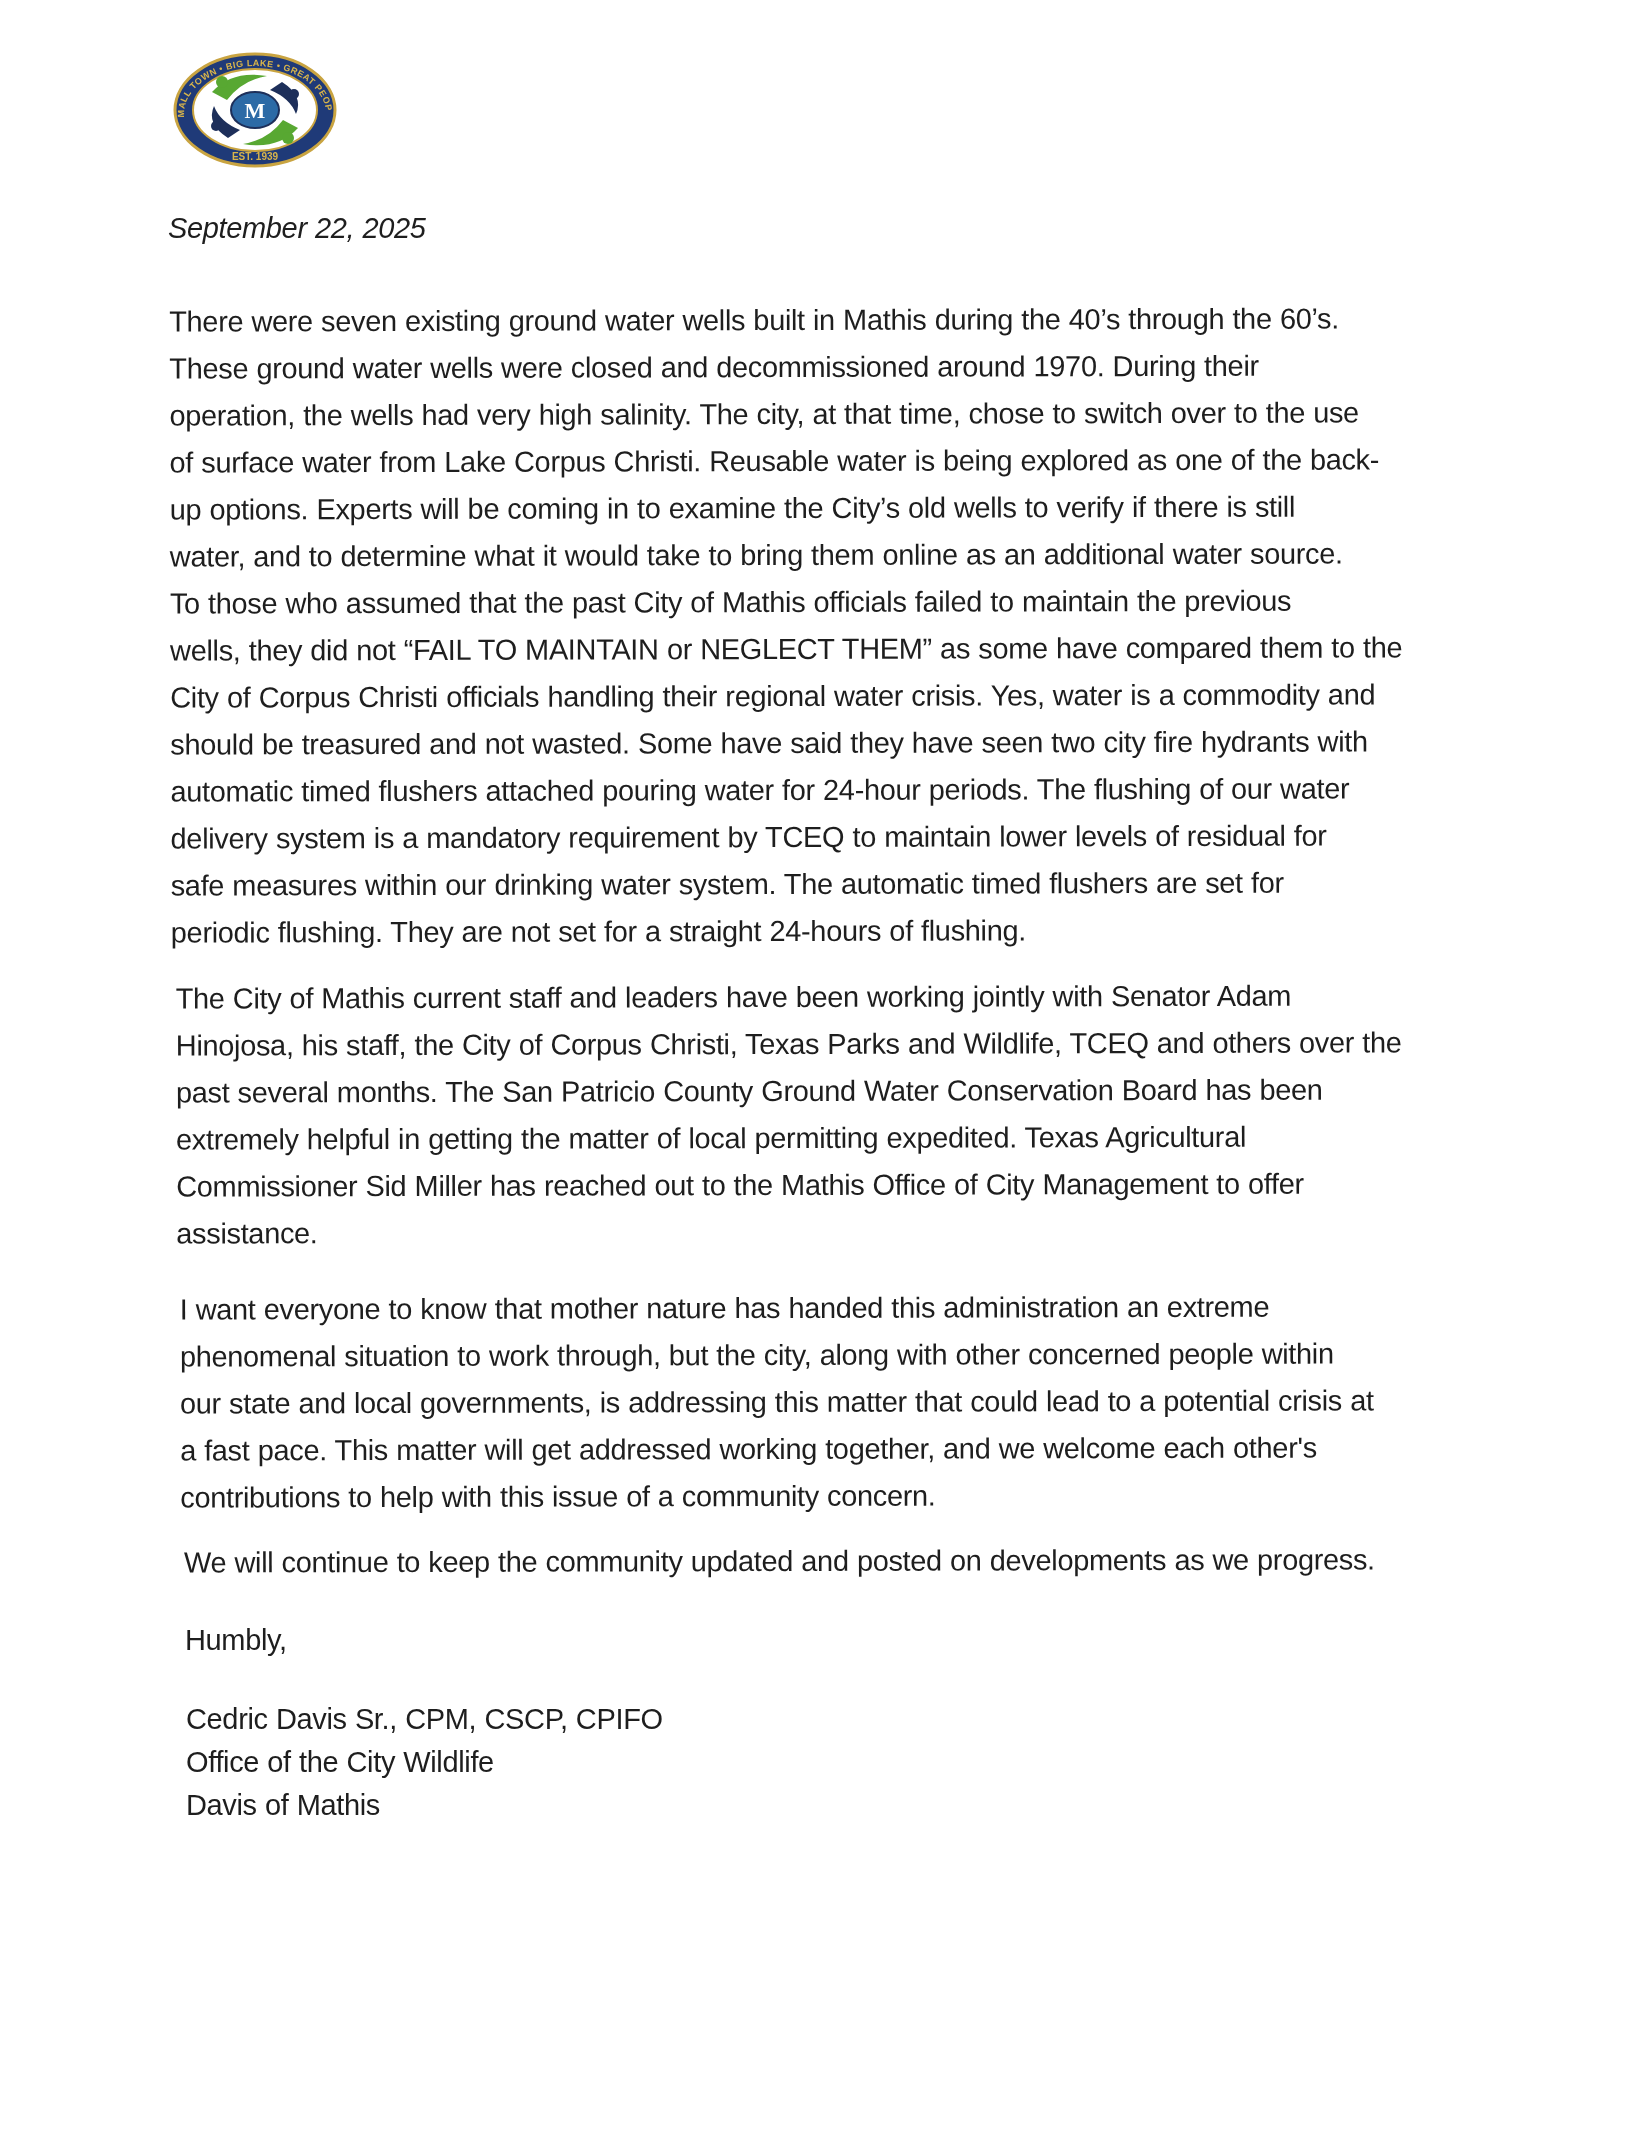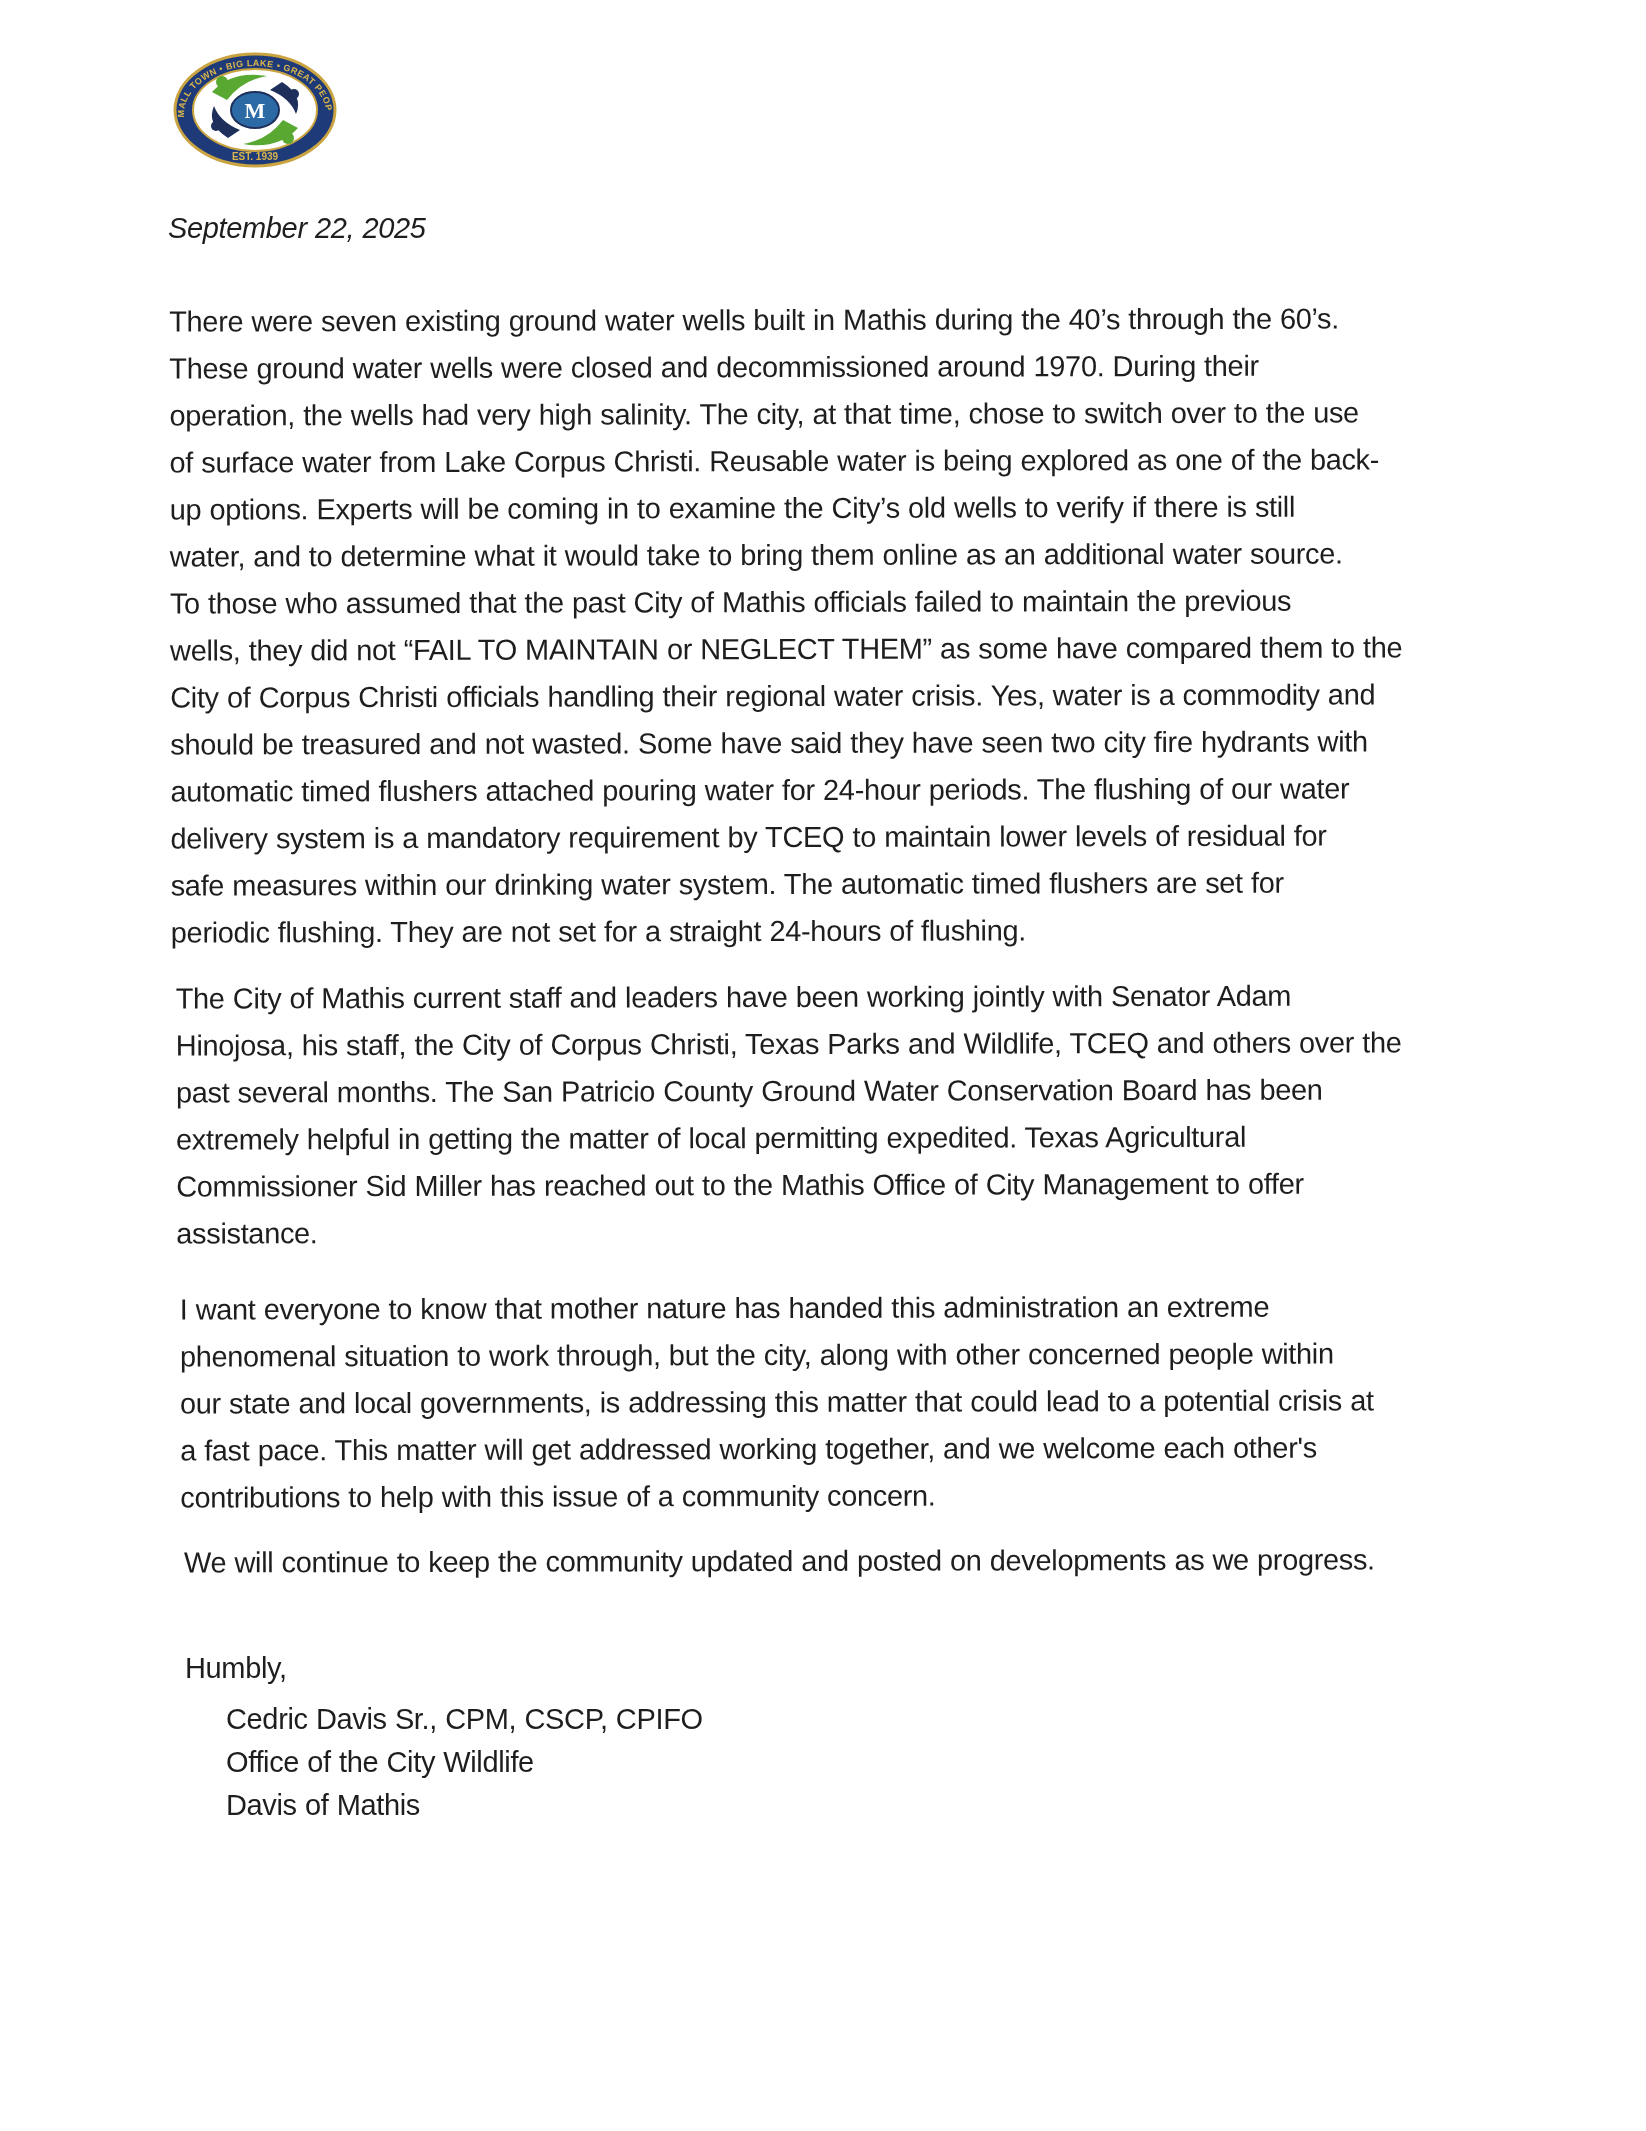--- a/index.html
+++ b/index.html
@@ -79,23 +79,23 @@
     <span class="line">phenomenal situation to work through, but the city, along with other concerned people within</span>
     <span class="line">our state and local governments, is addressing this matter that could lead to a potential crisis at</span>
     <span class="line">a fast pace. This matter will get addressed working together, and we welcome each other's</span>
     <span class="line">contributions to help with this issue of a community concern.</span>
   </div>
 
   <div class="txt" style="left:184px; top:1538px; transform: rotate(-0.15deg);">
     <span class="line">We will continue to keep the community updated and posted on developments as we progress.</span>
   </div>
 
-  <div class="txt" style="left:185px; top:1617px;margin-top:28px;">
+  <div class="txt" style="left:185px; top:1617px;">
     <span class="line">Humbly,</span>
   </div>
 
-  <div class="txt sig" style="left:186px; top:1698px;margin-left:40px;">
+  <div class="txt sig" style="left:186px; top:1698px;">
     <span class="line">Cedric Davis Sr., CPM, CSCP, CPIFO</span>
     <span class="line">Office of the City Wildlife</span>
     <span class="line">Davis of Mathis</span>
   </div>
 
 </div>
 
 </body></html>

